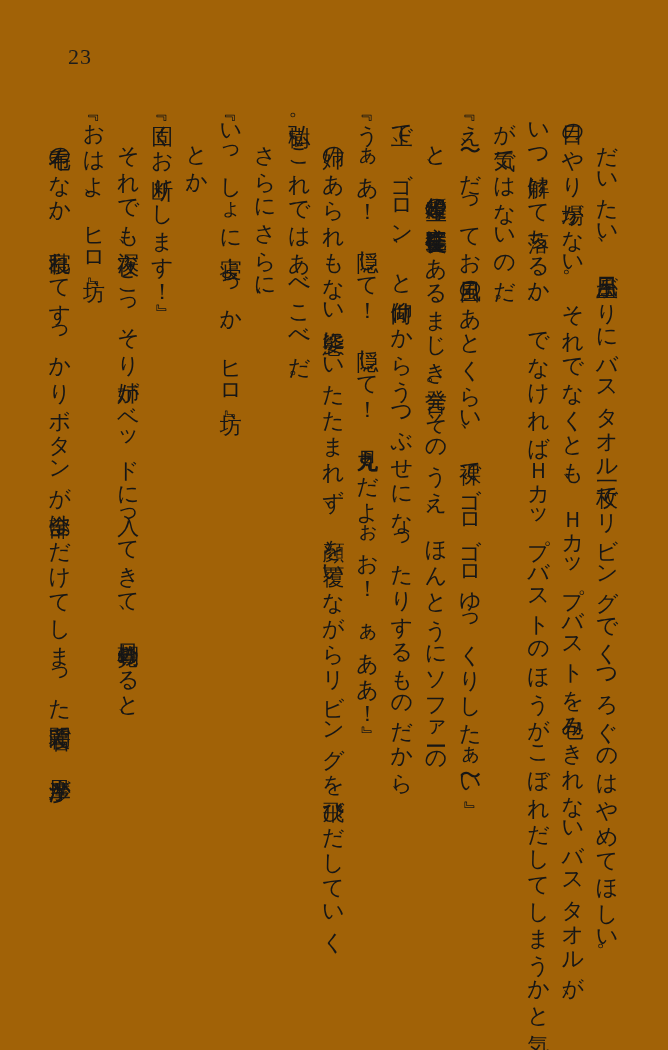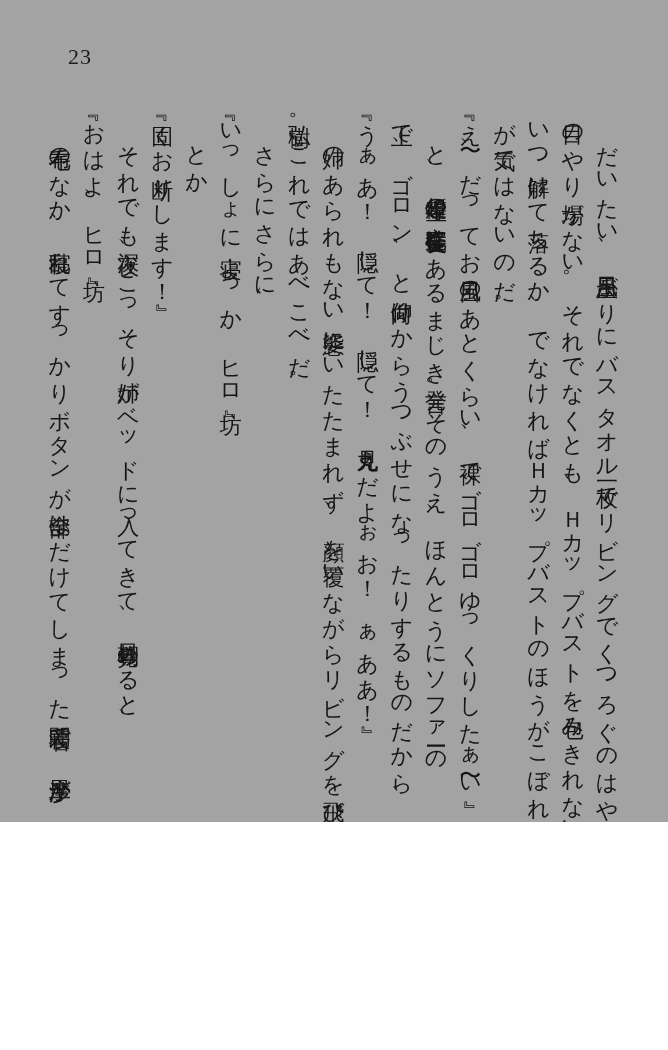--- a/index.html
+++ b/index.html
@@ -3,22 +3,22 @@
 <meta charset="utf-8">
 <style>
   html, body {
     margin: 0;
     padding: 0;
     background: #ffffff;
   }
   .page {
     position: relative;
     width: 668px;
-    height: 822px;
-    background: #a3a3a3;
+    height: 1050px;
+    background: #a16207;
     overflow: hidden;
     color: #141414;
     font-family: "DejaVu Serif", "Liberation Serif", serif;
   }
   .page-number {
     position: absolute;
     top: 44px;
     left: 68px;
     font-size: 22px;
     letter-spacing: 1px;

